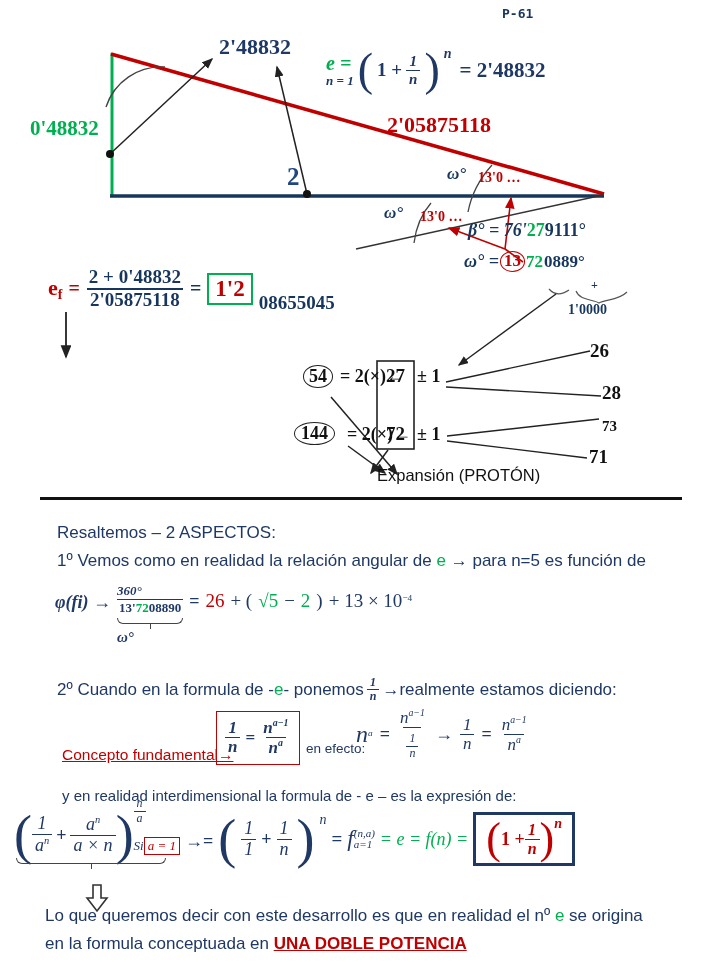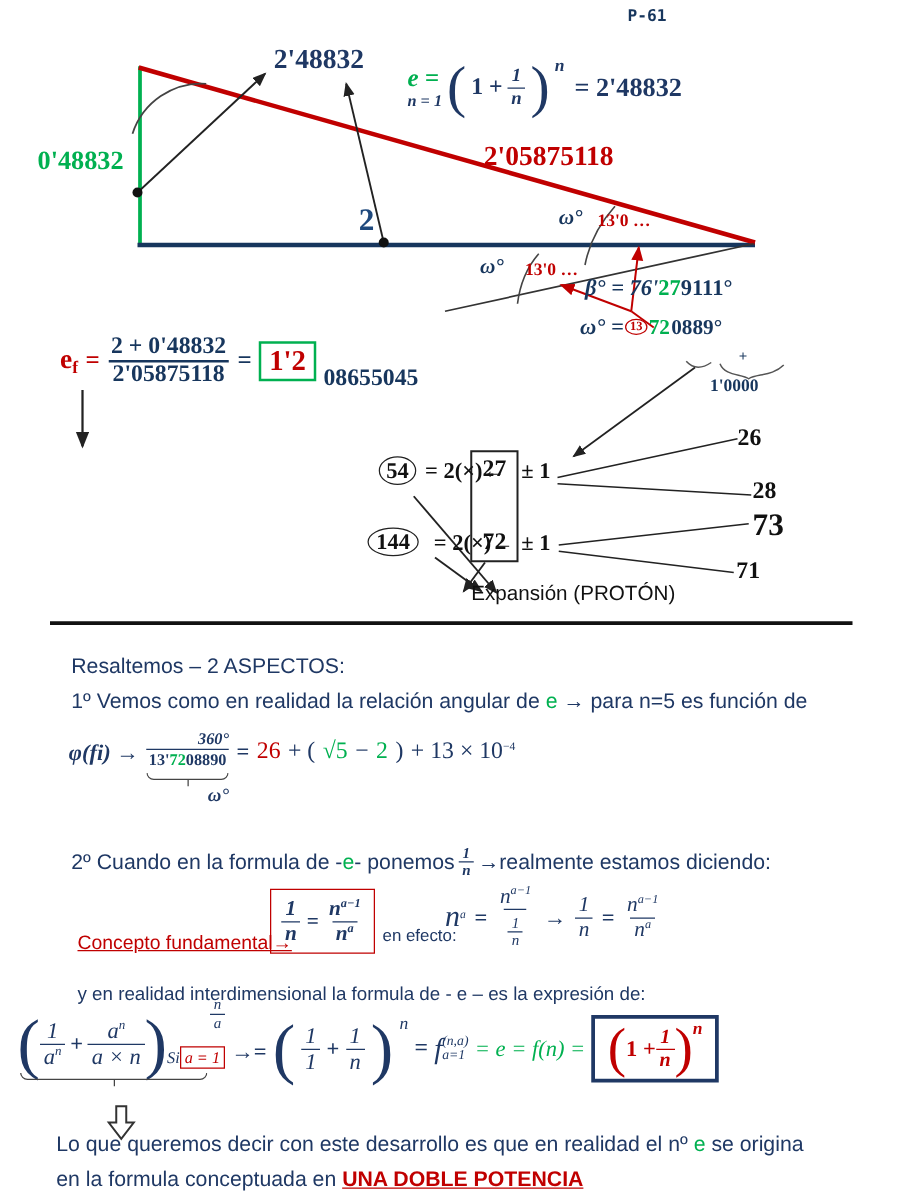--- a/index.html
+++ b/index.html
@@ -6,21 +6,21 @@
   html,body{background:#fff}
   #page{position:relative;width:719px;height:962px;background:#fff;overflow:hidden;
         font-family:"Liberation Sans",sans-serif;color:#1F3864}
   .abs{position:absolute}
   .ser{font-family:"Liberation Serif","DejaVu Serif",serif}
   .mono{font-family:"DejaVu Sans Mono",monospace}
   .i{font-style:italic}.b{font-weight:bold}.u{text-decoration:underline}
   .green{color:#00B050}.red{color:#C00000}.dark{color:#1F3864}.navy2{color:#17365D}
   .blk{color:#111}.bright{color:#1F497D}
   .row{display:inline-flex;align-items:center}
-  .col{display:inline-flex;flex-direction:column;align-items:flex-end}
+  .col{display:inline-flex;flex-direction:column;align-items:flex-start}
   .fr{display:inline-flex;flex-direction:column;align-items:center;line-height:1.1}
   .fr>.n{padding:0 3px}
   .fr>.d{border-top:1.5px solid currentColor;padding:0 3px}
   .par{font-family:"Liberation Serif","DejaVu Serif",serif;font-weight:400;line-height:.78}
   sup{font-size:.58em}
   .ubrace{position:relative;height:6px;border:1.5px solid #444;border-top:none;
           border-bottom-left-radius:7px;border-bottom-right-radius:7px;margin-top:2px}
   .ubrace::after{content:"";position:absolute;left:50%;top:6px;height:5px;border-left:1.5px solid #444}
   .gbox{border:2px solid #00B050;padding:1px 6px;display:inline-block}
   .rbox{border:1.6px solid #C00000;display:inline-block}
@@ -101,21 +101,21 @@
 
   <div class="abs row" style="left:468px;top:220px">
     <span class="ser b i navy2" style="font-size:18px"></span>
     <span class="ser b i navy2" style="font-size:18px">β° = 76'</span>
     <span class="ser b green" style="font-size:18px">27</span>
     <span class="ser b navy2" style="font-size:18px">9111°</span>
   </div>
 
   <div class="abs row" style="left:464px;top:251px;gap:1px">
     <span class="ser b i navy2" style="font-size:18px">ω° =</span>
-    <span class="circred ser b red" style="font-size:10px">13</span>
+    <span class="circred ser b red" style="font-size:17px">13</span>
     <span class="ser b green" style="font-size:17px">72</span>
     <span class="ser b navy2" style="font-size:17px">0889°</span>
   </div>
   <div class="abs ser b navy2" style="left:591px;top:278px;font-size:12px">+</div>
   <div class="abs ser b navy2" style="left:568px;top:302px;font-size:14px">1'0000</div>
 
 
   <div class="abs row" style="left:48px;top:267px;gap:6px">
     <span style="white-space:nowrap">
       <span class="ser b red" style="font-size:22px">e</span><sub class="ser b red" style="font-size:14px">f</sub>
@@ -137,21 +137,21 @@
   <span class="abs ser b blk" style="left:340px;top:366px;font-size:18px">= 2(×)←</span>
   <span class="abs ser b blk" style="left:380px;top:365px;font-size:19px;width:31px;text-align:center">27</span>
   <span class="abs ser b blk" style="left:417px;top:366px;font-size:18px">± 1</span>
   <span class="abs ser b blk" style="left:590px;top:340px;font-size:19px">26</span>
   <span class="abs ser b blk" style="left:602px;top:382px;font-size:19px">28</span>
 
   <span class="abs oval ser b blk" style="left:294px;top:422px;font-size:18px;padding:0 6px">144</span>
   <span class="abs ser b blk" style="left:347px;top:424px;font-size:18px">= 2(×)←</span>
   <span class="abs ser b blk" style="left:380px;top:423px;font-size:19px;width:31px;text-align:center">72</span>
   <span class="abs ser b blk" style="left:417px;top:424px;font-size:18px">± 1</span>
-  <span class="abs ser b blk" style="left:602px;top:407px;font-size:25px">73</span>
+  <span class="abs ser b blk" style="left:602px;top:418px;font-size:15px">73</span>
   <span class="abs ser b blk" style="left:589px;top:446px;font-size:19px">71</span>
 
   <div class="abs blk" style="left:377px;top:466px;font-size:16.5px">Expansión (PROTÓN)</div>
 
   <div class="abs" style="left:40px;top:497px;width:642px;height:3px;background:#111"></div>
 
   <div class="abs" style="left:57px;top:523px;font-size:17px">Resaltemos – 2 ASPECTOS:</div>
 
   <div class="abs" style="left:57px;top:551px;font-size:17px;white-space:nowrap">
     <span>1º Vemos como en realidad la relación angular de </span><span class="green">e</span><span class="b"> → </span><span>para n=5 es función de</span>

